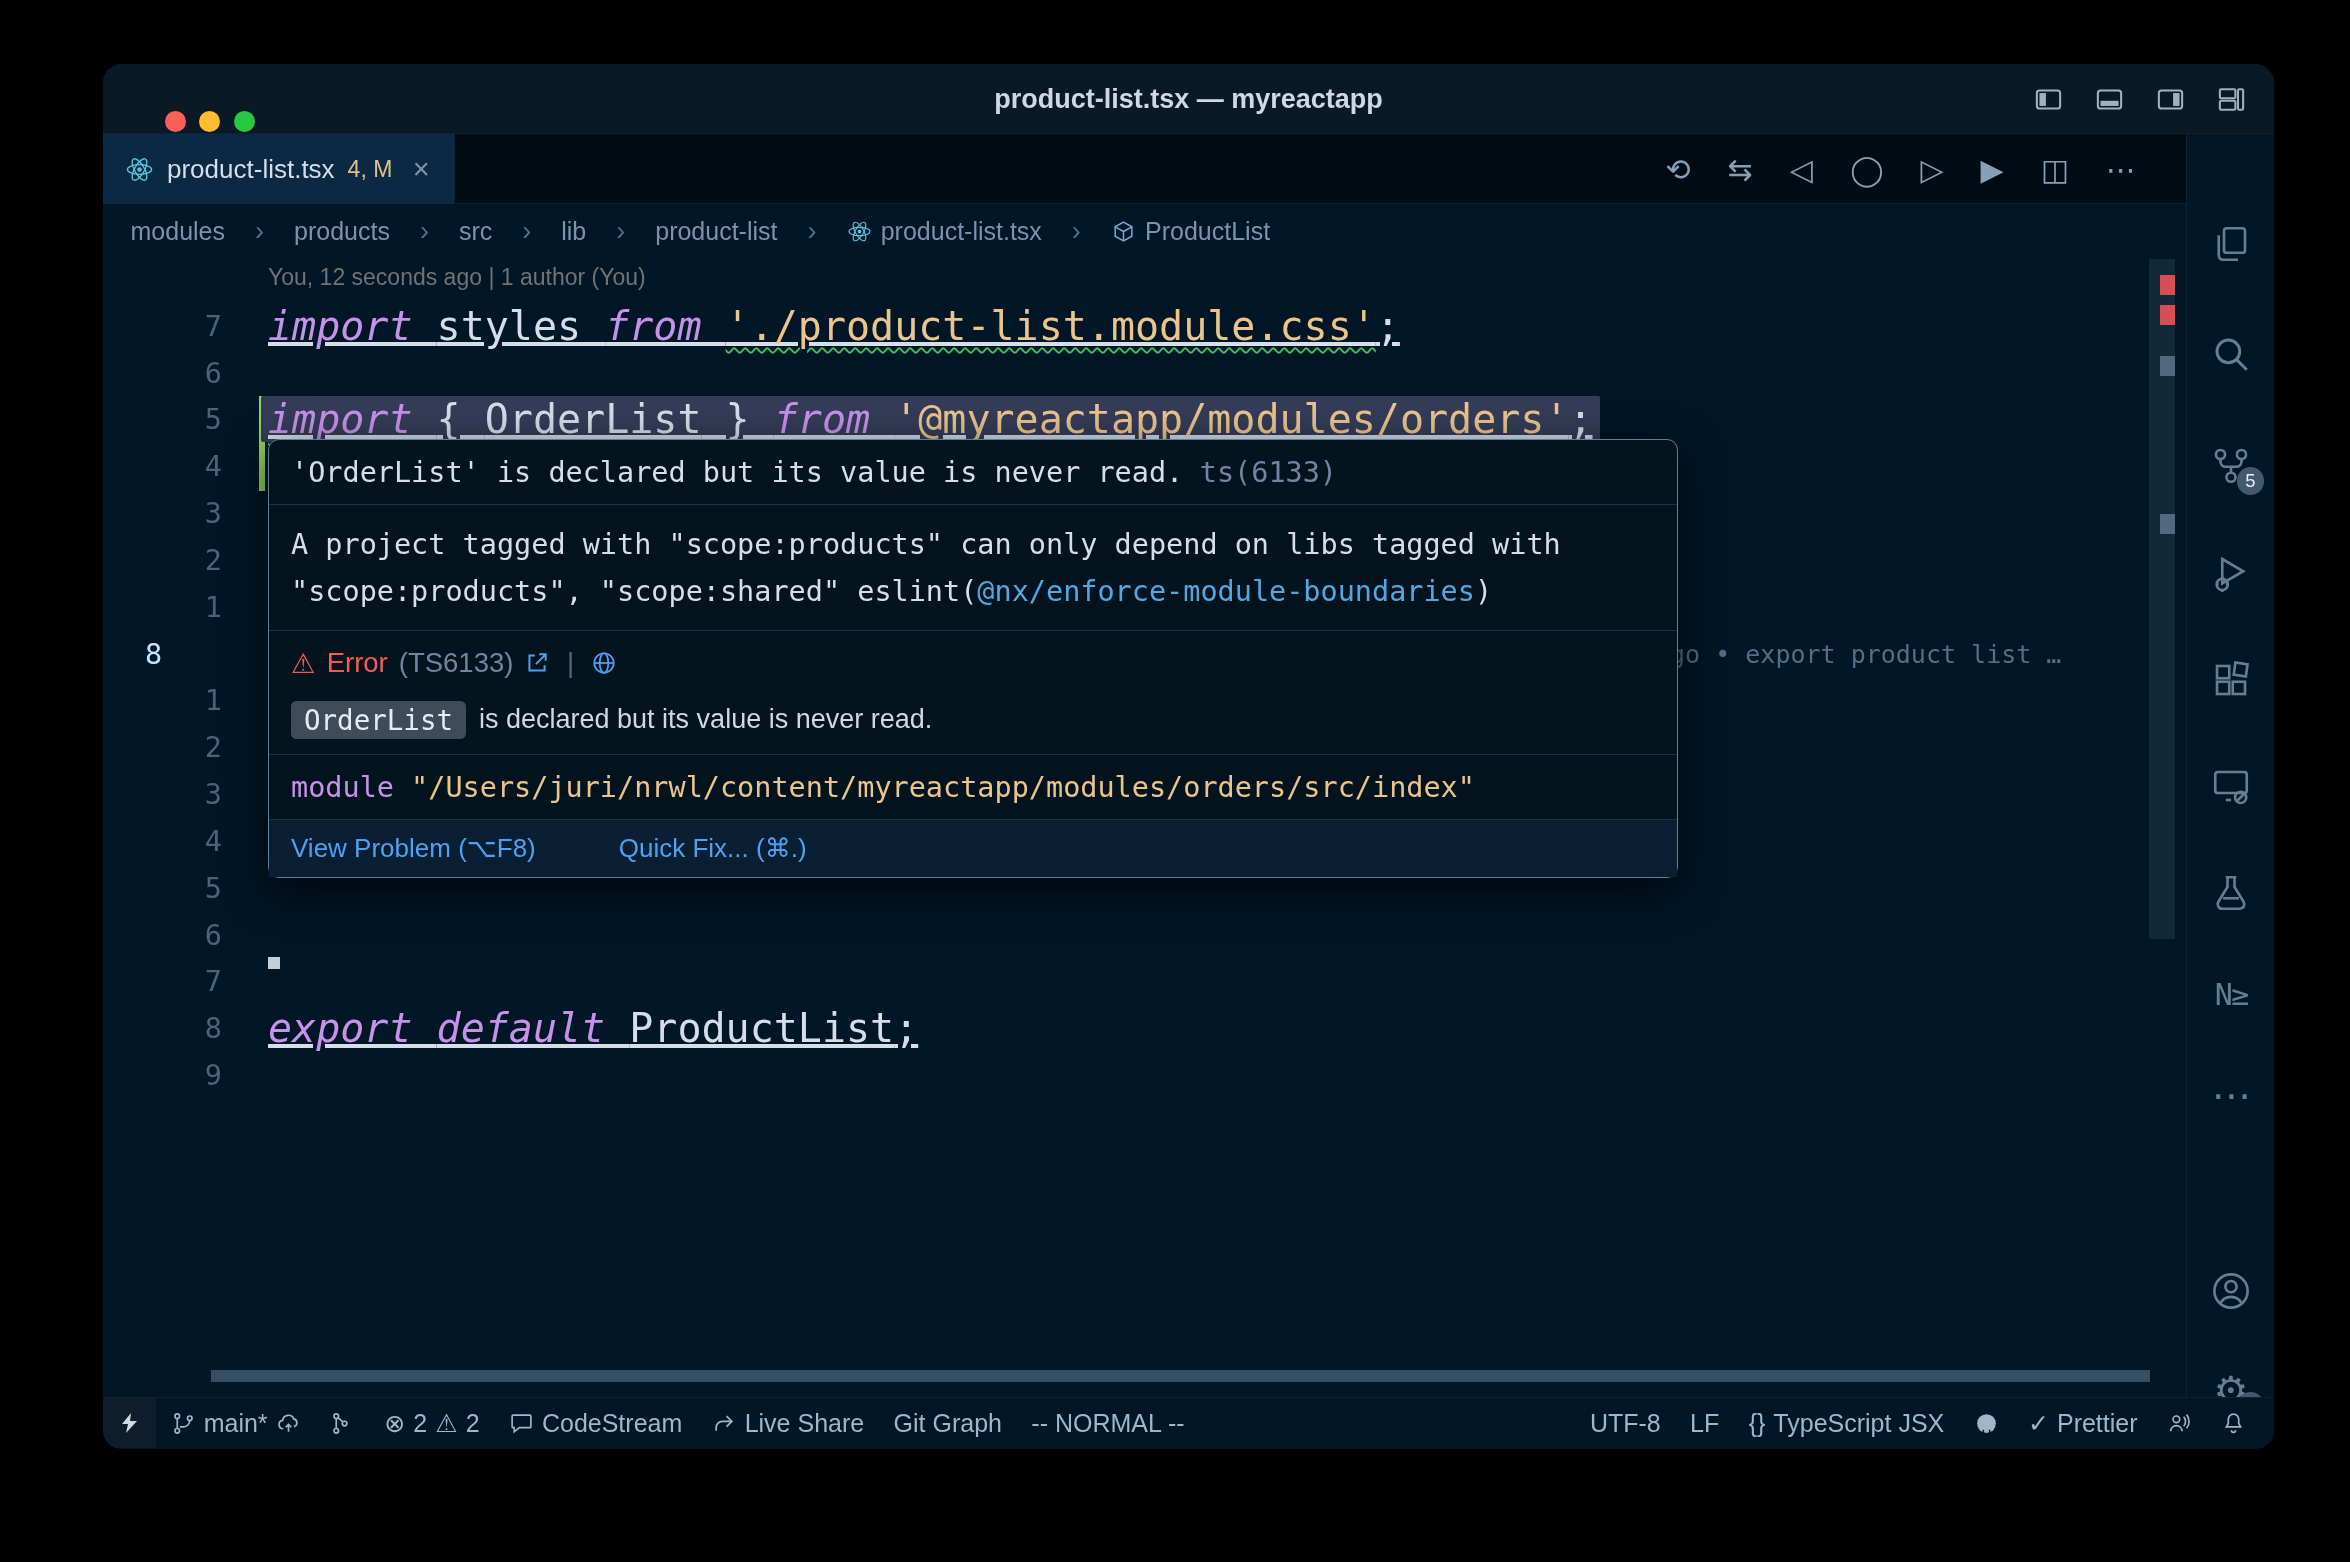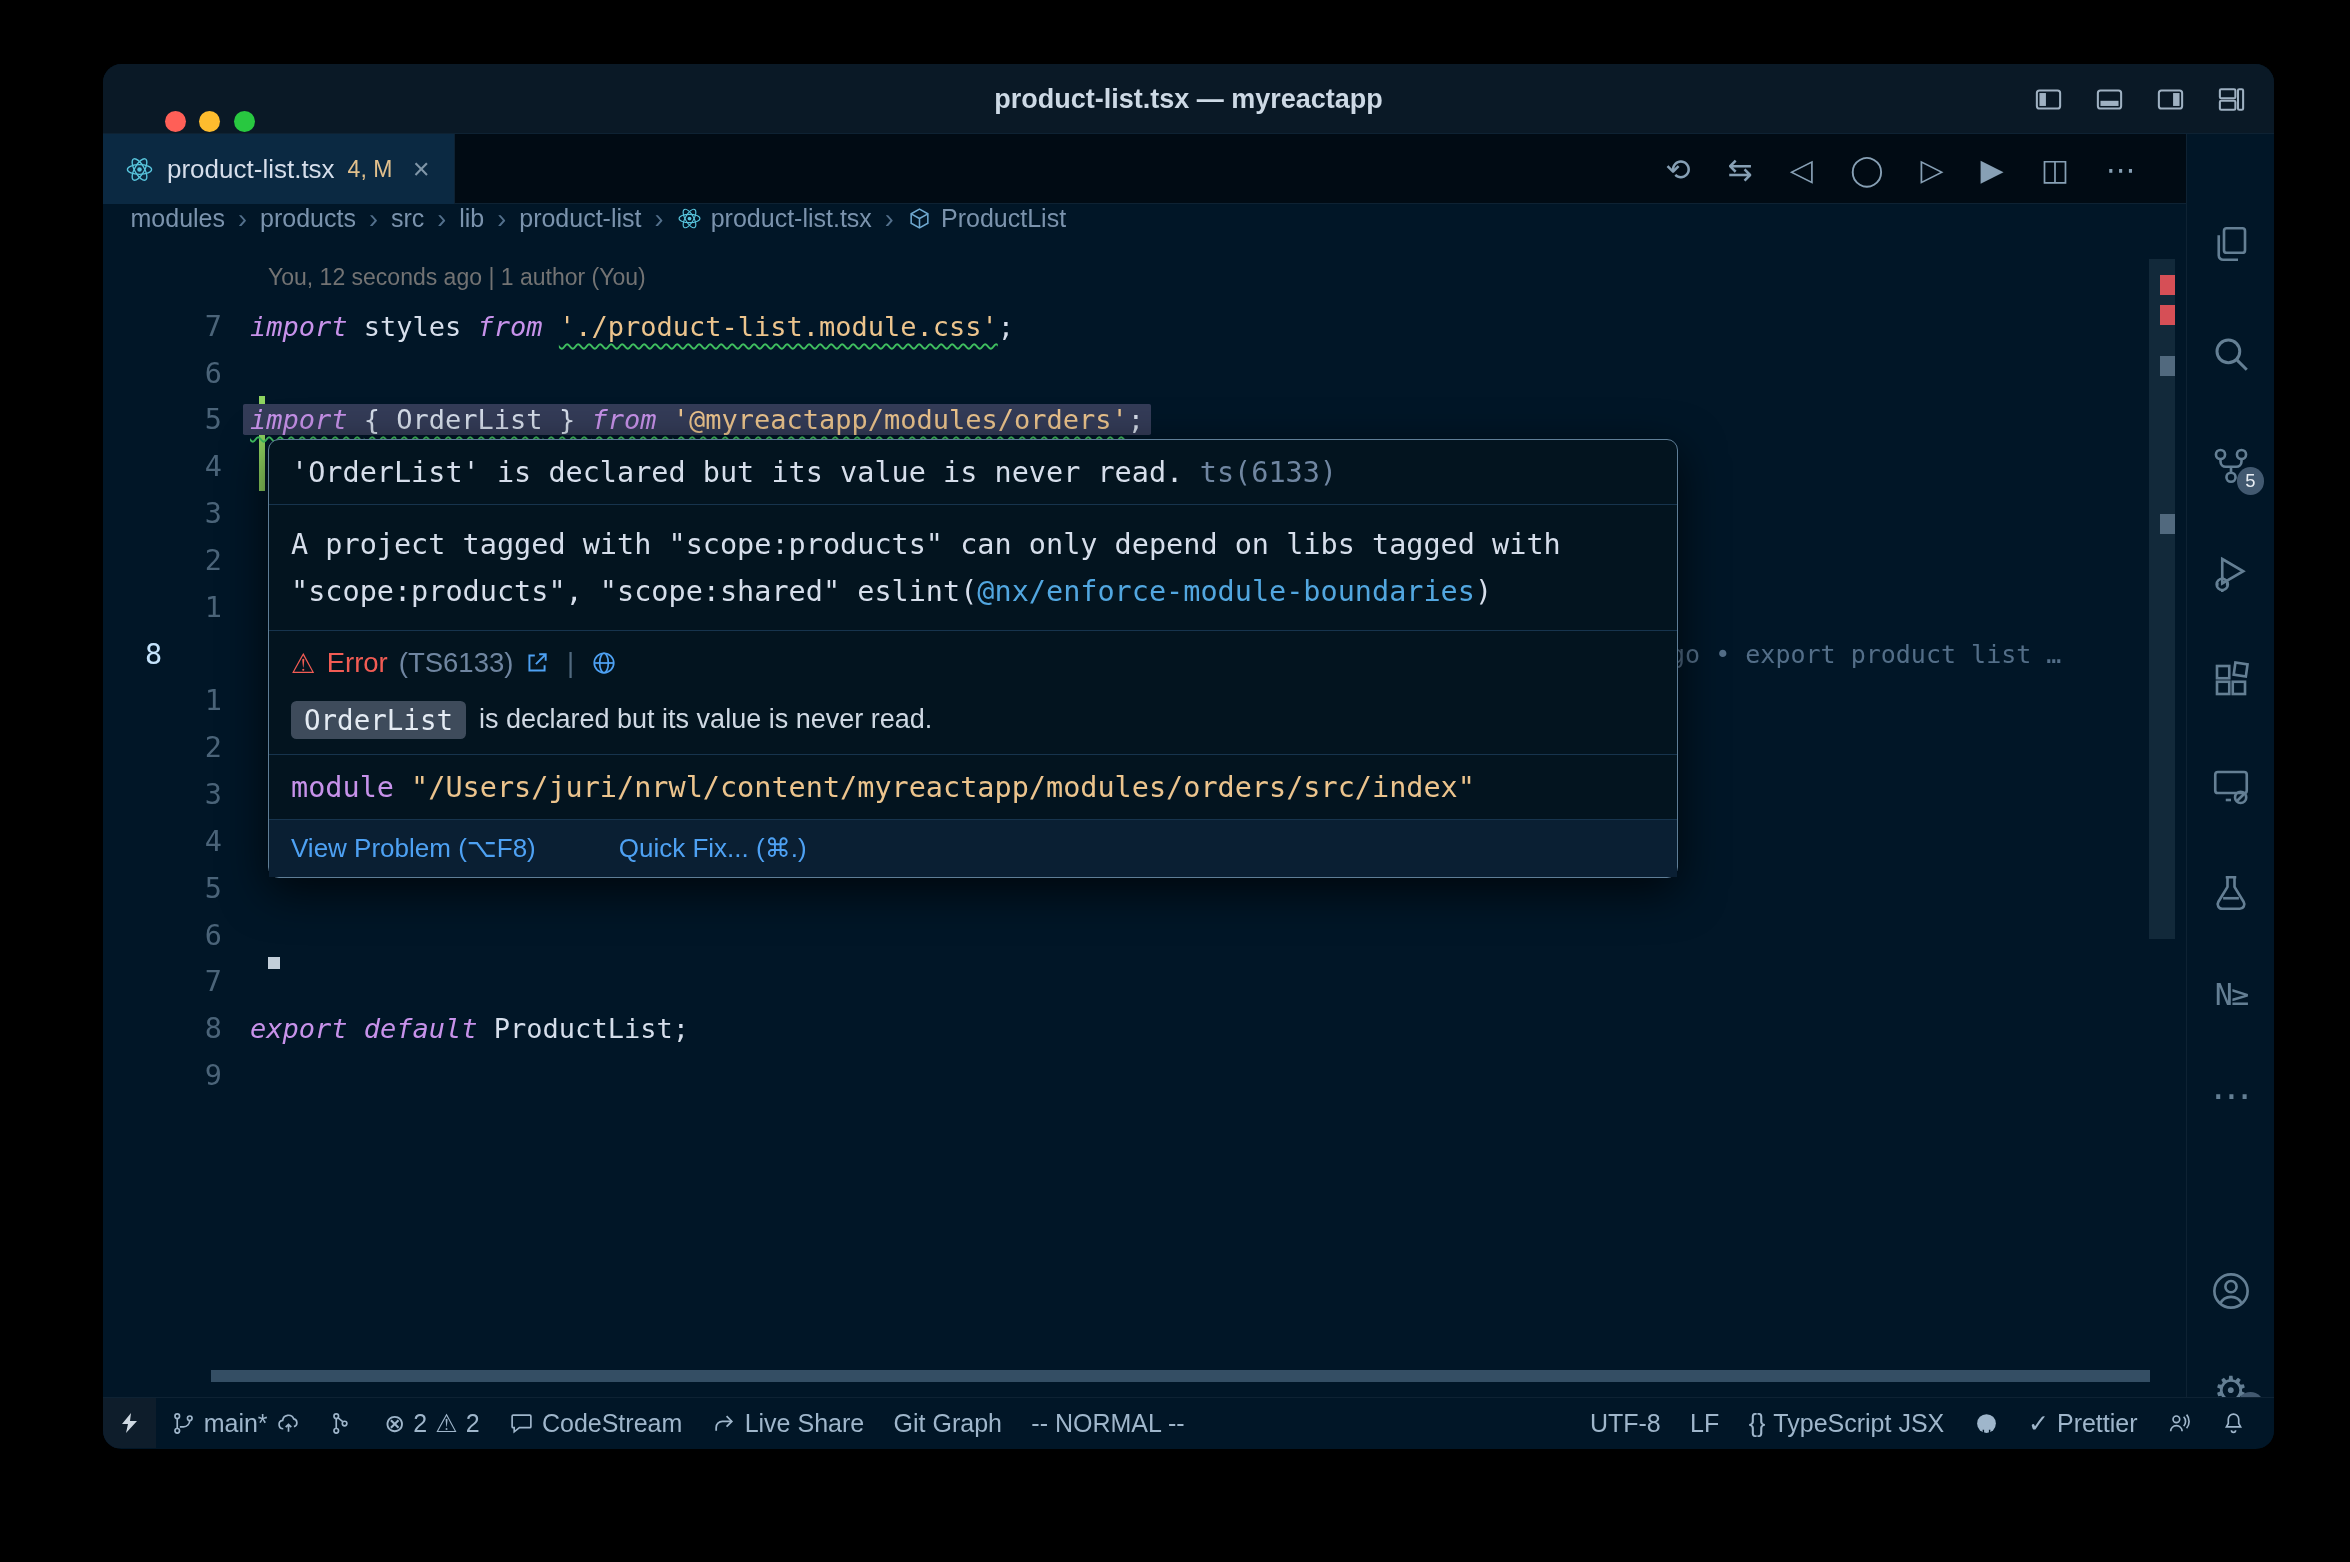--- a/index.html
+++ b/index.html
@@ -26,34 +26,34 @@
             border-bottom:0.9px solid #0e2233; }
   .tab { position:absolute; left:0; top:0; height:70px; padding:0 24px 0 22px; background:#0b2942;
          display:flex; align-items:center; gap:13px; border-right:0.9px solid #0e2233; }
   .tab-label { color:#d6deeb; font-size:26px; }
   .tab-badge { color:#e2c08d; font-size:23px; }
   .tab-close { color:#8096a8; font-size:29px; line-height:29px; margin-left:7.3px; }
   .tab-actions { position:absolute; right:138px; top:0; height:70px; display:flex; align-items:center; gap:37px; }
   .tab-actions .ta { color:#87a0b5; font-size:30px; font-family:"DejaVu Sans", sans-serif; }
 
   
-  .breadcrumbs { position:absolute; left:27.5px; top:140px; height:55px; display:flex; align-items:flex-start;
-                 gap:13px; font-size:25px; color:#7b93ad; }
+  .breadcrumbs { position:absolute; left:27.5px; top:140px; height:55px; display:flex; align-items:center;
+                 gap:30px; font-size:25px; color:#7b93ad; }
   .breadcrumbs .sep { color:#53708c; font-size:27px; }
   .bc-item { display:flex; align-items:center; gap:9.2px; }
 
   
   .codelens { position:absolute; left:165px; top:200px; font-size:23px; color:#737373; }
   .gutter-row { position:absolute; left:0; width:154px; height:47px; line-height:47px;
                 font-family:"DejaVu Sans Mono", monospace; font-size:28.5px; color:#4b6479;
                 text-align:right; padding-right:35px; }
   .gutter-row.cur { text-align:left; padding-left:42px; color:#c5e4fd; }
   .gitbar { position:absolute; left:156px; top:332px; width:5.5px; height:95px; background:#8fd460; }
-  .crow { position:absolute; left:147px; height:47px; line-height:47px; white-space:pre;
-          font-family:"DejaVu Sans Mono", monospace; font-size:27px; color:#d6deeb; }
+  .crow { position:absolute; left:165px; height:47px; line-height:47px; white-space:pre;
+          font-family:"DejaVu Sans Mono", monospace; font-size:40px; color:#d6deeb;text-decoration:underline; }
   .kw { color:#c792ea; font-style:italic; }
   .str { color:#ecc48d; }
   .squig { text-decoration:underline; text-decoration-style:wavy; text-decoration-color:#3fbf5f;
            text-decoration-thickness:2.3px; text-underline-offset:7.3px; }
   .selline { background:#343c58; padding:0 7.3px; margin-left:-7.3px; border-radius:1.8px; }
   .blame { position:absolute; left:1552px; top:567px; height:47px; line-height:47px;
            font-family:"DejaVu Sans Mono", monospace; font-size:25px; color:#536e88; white-space:pre; }
 
   
   .vthumb { position:absolute; left:2046px; top:195px; width:26px; height:680px; background:rgba(101,125,148,.18); }

